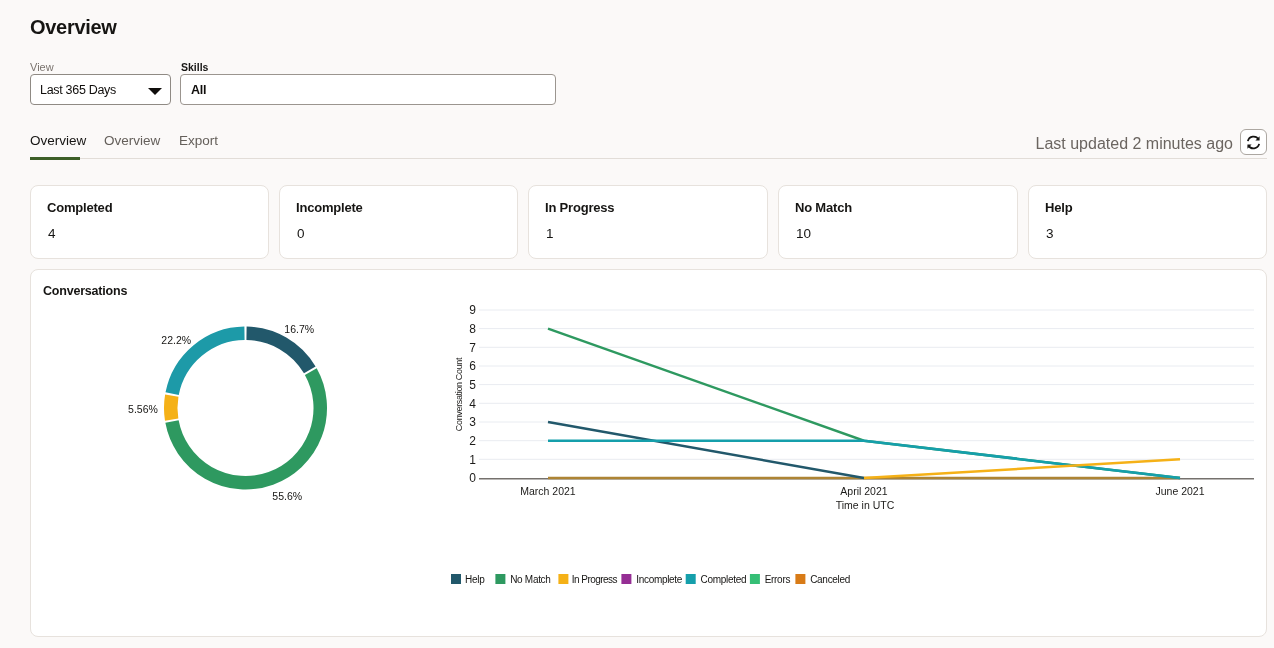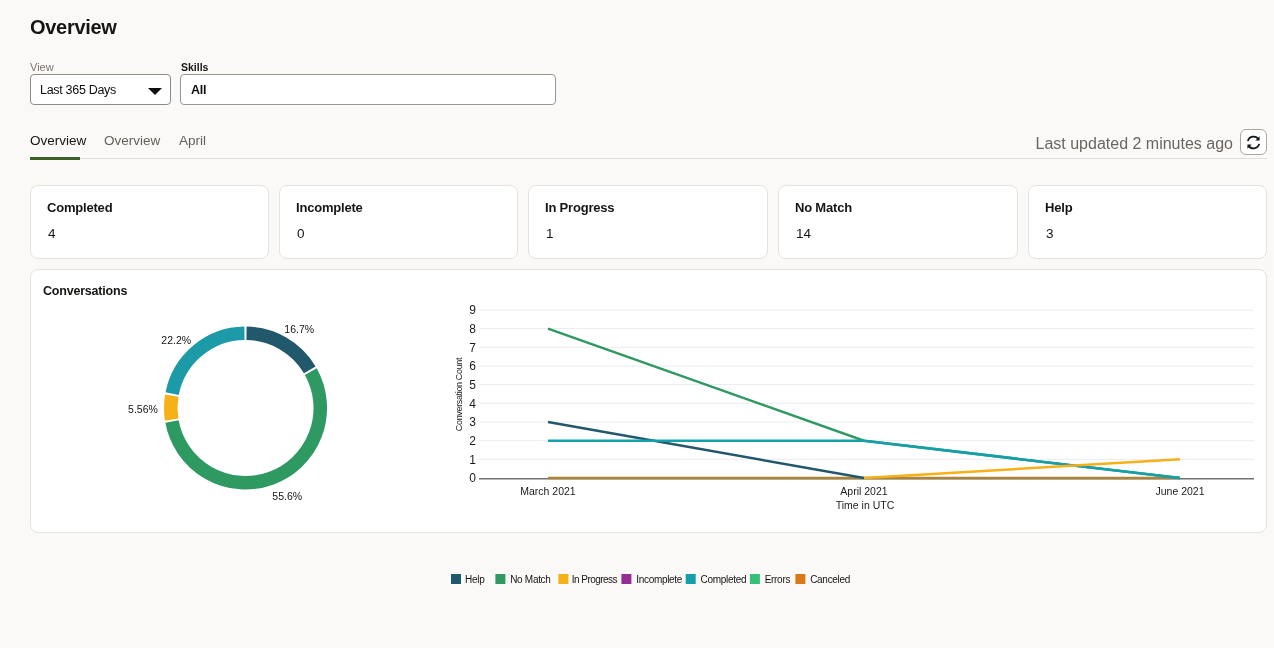--- a/index.html
+++ b/index.html
@@ -17,42 +17,42 @@
   .tabs-line { position:absolute; left:30px; top:158px; width:1237px; height:1px; background:#e2ddd8; }
   .tab { position:absolute; top:133px; font-size:13.5px; }
   .tab-active { color:#161513; }
   .tab-grey { color:#645f5a; }
   .tab-underline { position:absolute; left:30px; top:157px; width:50px; height:3px; background:#3d5f28; }
   .updated { position:absolute; top:135px; right:41px; font-size:16px; color:#6b6560; }
   .refreshbtn { position:absolute; left:1240px; top:129px; width:27px; height:26px; background:#fff; border:1px solid #aca7a1; border-radius:6px; }
   .card { position:absolute; top:185px; height:74px; background:#fff; border:1px solid #e7e2dd; border-radius:8px; }
   .card .t { position:absolute; left:16px; top:14px; font-size:13px; letter-spacing:-0.2px; font-weight:700; color:#161513; }
   .card .v { position:absolute; left:17px; top:40px; font-size:13.5px; color:#161513; }
-  .panel { position:absolute; left:30px; top:269px; width:1237px; height:264px; background:#fff; border:1px solid #e7e2dd; border-radius:8px; }
+  .panel { position:absolute; left:30px; top:269px; width:1237px; height:368px; background:#fff; border:1px solid #e7e2dd; border-radius:8px; }
   .panel .t { position:absolute; left:12px; top:14px; font-size:12.5px; letter-spacing:-0.2px; font-weight:700; color:#161513; }
 </style>
 </head>
 <body>
   <h1 class="title">Overview</h1>
 
   <div class="lbl lbl-grey" style="left:30px; top:62px;">View</div>
   <div class="lbl lbl-dark" style="left:181px; top:62px;">Skills</div>
 
   <div class="selectbox">
     <span class="txt">Last 365 Days</span>
     <span class="caret"></span>
   </div>
   <div class="inputbox">
     <span class="txt">All</span>
   </div>
 
   <div class="tabs-line"></div>
   <div class="tab tab-active" style="left:30px;">Overview</div>
   <div class="tab tab-grey" style="left:104px;">Overview</div>
-  <div class="tab tab-grey" style="left:179px;">April</div>
+  <div class="tab tab-grey" style="left:179px;">Export</div>
   <div class="tab-underline"></div>
   <div class="updated">Last updated 2 minutes ago</div>
   <div class="refreshbtn">
     <svg width="17" height="17" viewBox="0 0 16 16" style="position:absolute;left:4px;top:4px;">
       <path d="M2.7 6.7 A 5.5 5.5 0 0 1 12.8 5.2" fill="none" stroke="#161513" stroke-width="1.7"></path>
       <path d="M13.3 9.3 A 5.5 5.5 0 0 1 3.2 10.8" fill="none" stroke="#161513" stroke-width="1.7"></path>
       <path d="M13.7 2.2 V 6.1 H 9.8 Z" fill="#161513"></path>
       <path d="M2.3 13.8 V 9.9 H 6.2 Z" fill="#161513"></path>
     </svg>
   </div>
@@ -64,21 +64,21 @@
   <div class="card" style="left:279px; width:239px;">
     <div class="t">Incomplete</div>
     <div class="v">0</div>
   </div>
   <div class="card" style="left:528px; width:240px;">
     <div class="t">In Progress</div>
     <div class="v">1</div>
   </div>
   <div class="card" style="left:778px; width:240px;">
     <div class="t">No Match</div>
-    <div class="v">14</div>
+    <div class="v">10</div>
   </div>
   <div class="card" style="left:1028px; width:239px;">
     <div class="t">Help</div>
     <div class="v">3</div>
   </div>
 
   <div class="panel">
     <div class="t">Conversations</div>
     <svg class="abs" style="left:-1px;top:-1px;" width="1237" height="368" viewBox="0 0 1237 368" font-family="Liberation Sans, sans-serif">
 

